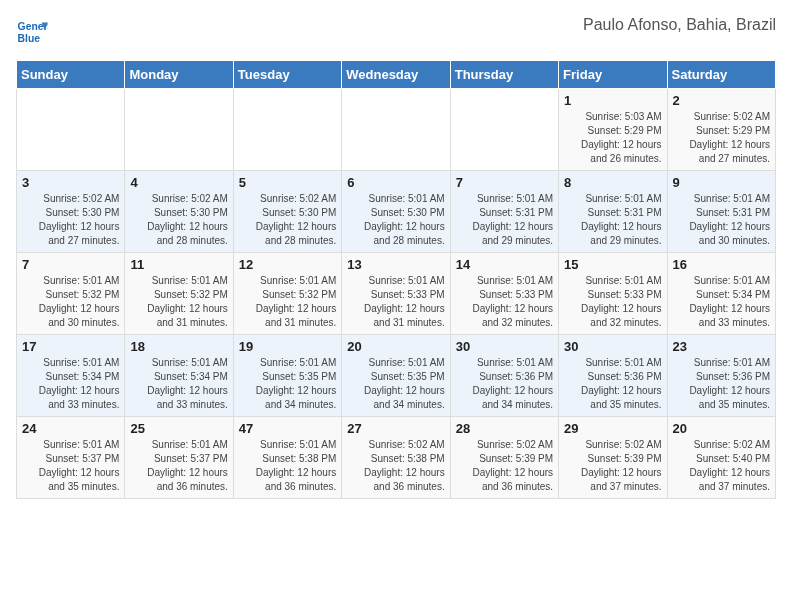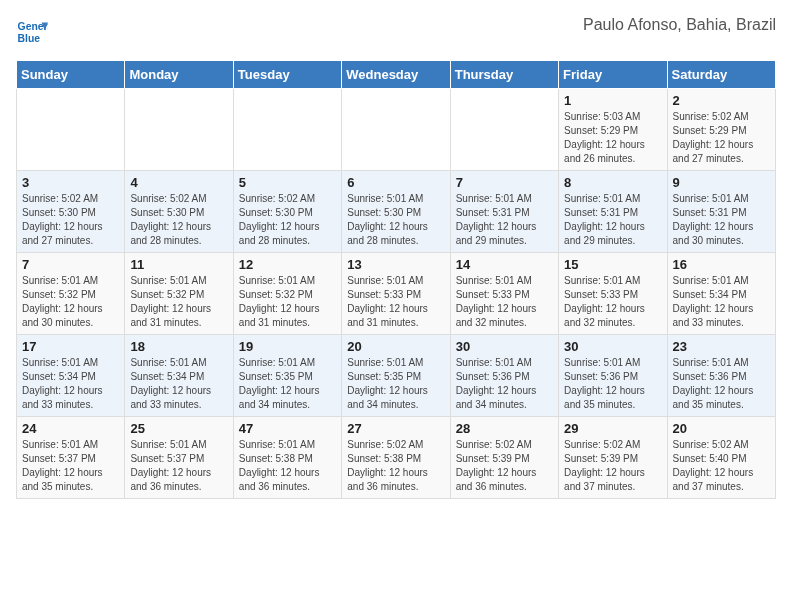--- a/index.html
+++ b/index.html
@@ -73,20 +73,21 @@
       font-size: 13px;
       font-weight: bold;
       color: #222;
       display: block;
       margin-bottom: 2px;
     }
     .day-info {
       font-size: 10px;
       color: #444;
       line-height: 1.4;
+      text-align: right;
     }
     .empty-cell { background: #fff !important; }
   </style>
 </head>
 <body>
 
 <div class="header">
   <div class="logo">
     <svg class="logo-icon" viewBox="0 0 40 40">
       <text x="2" y="18" font-size="13" font-weight="bold" fill="#1a6bb5">General</text>

